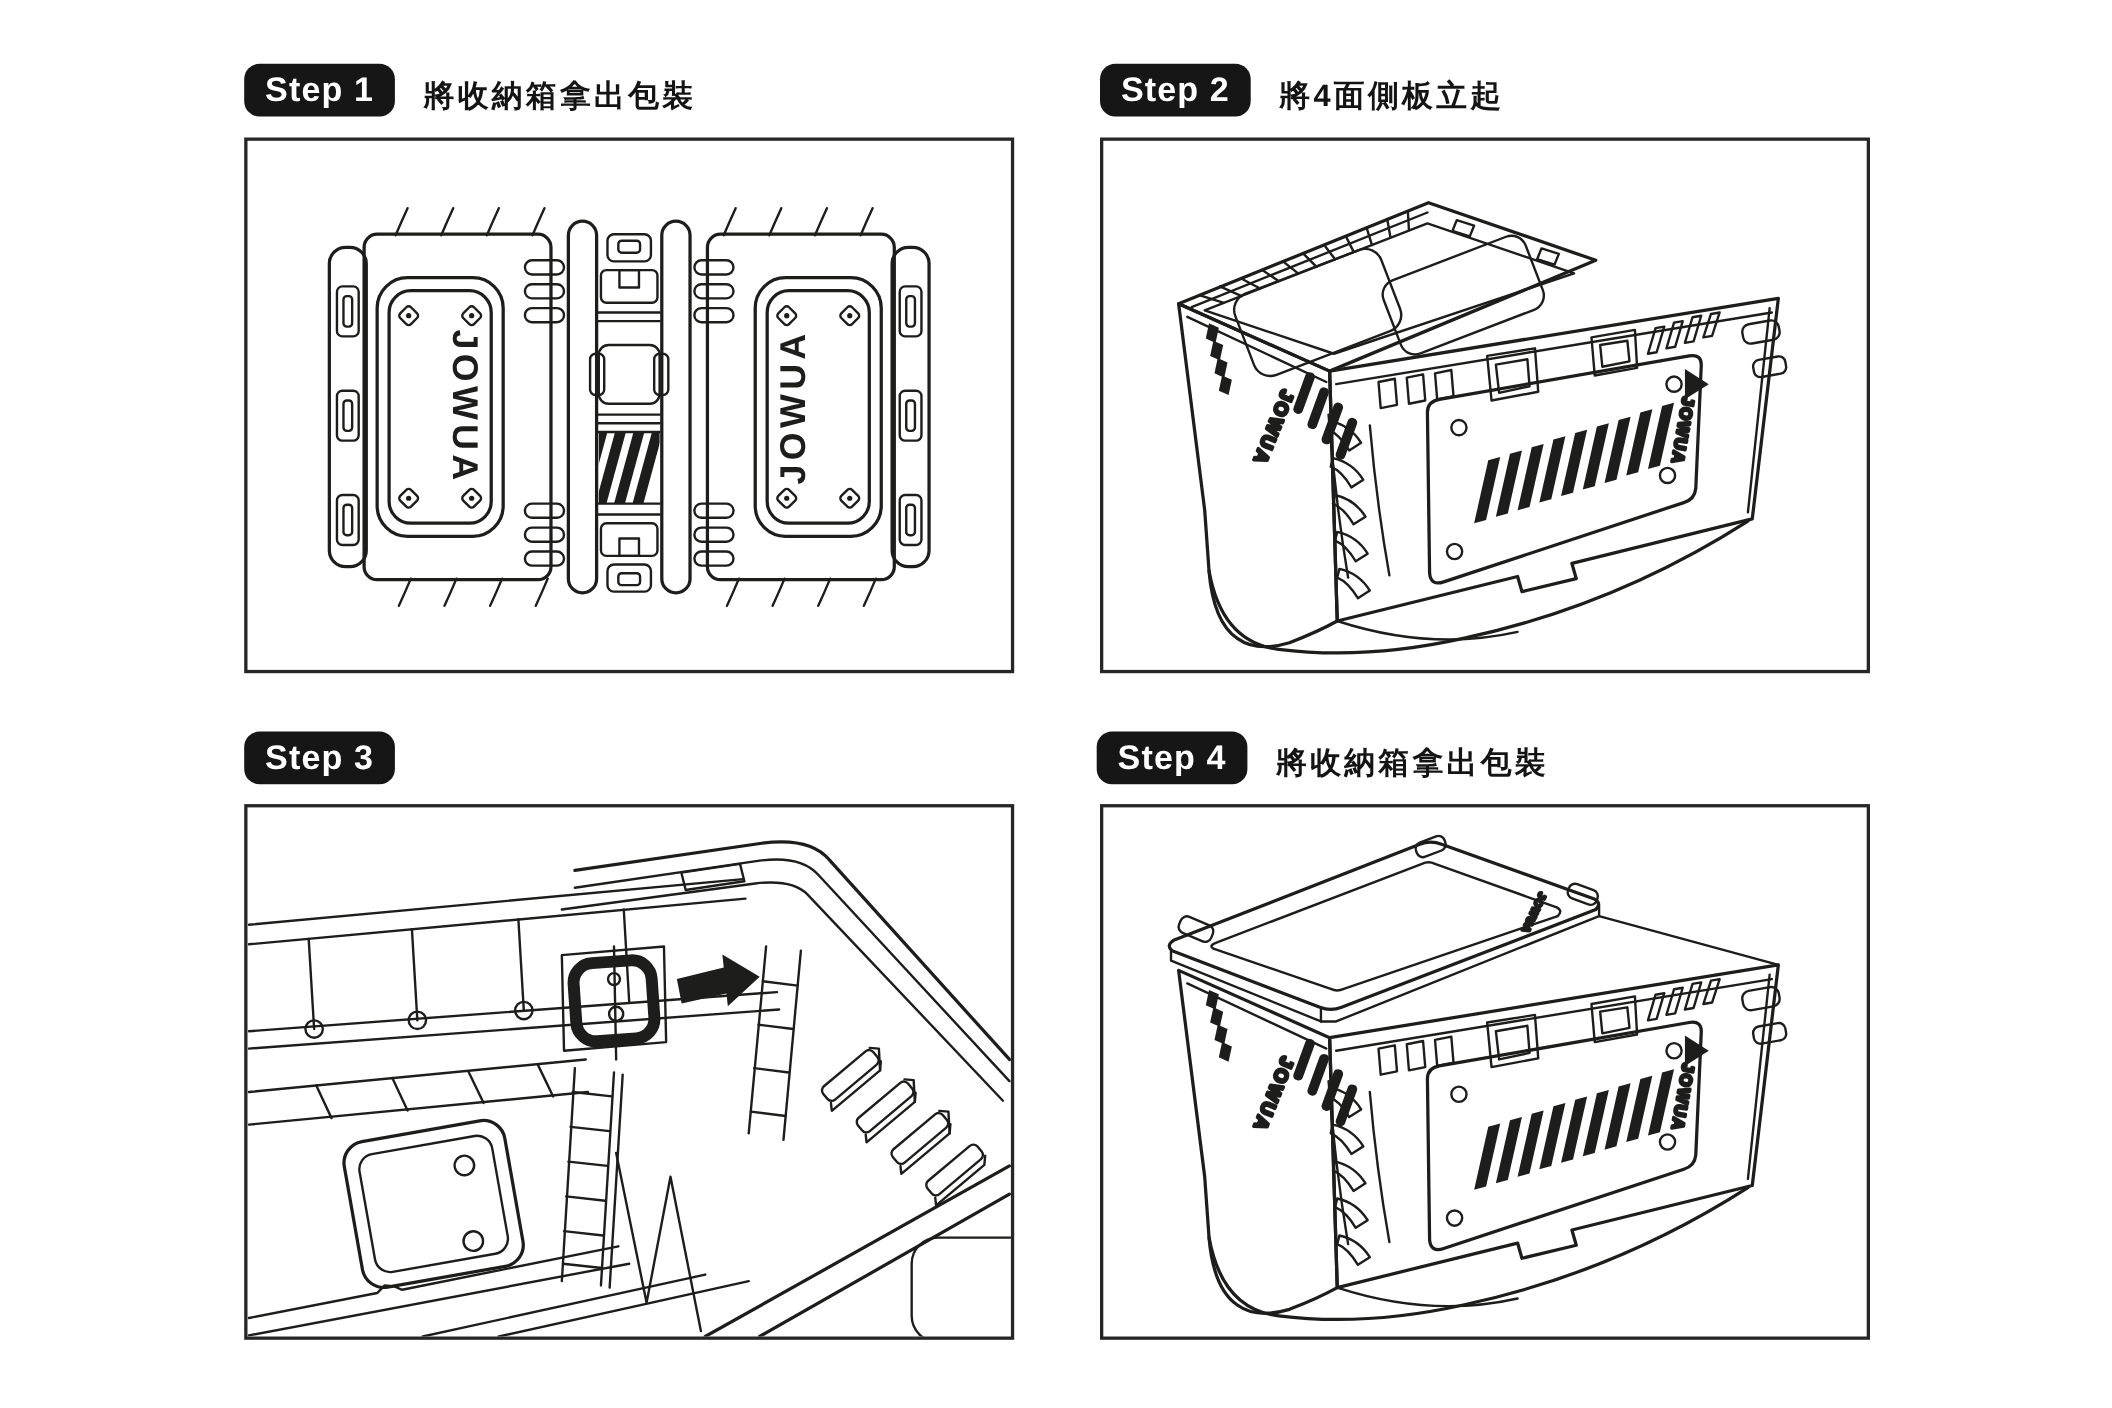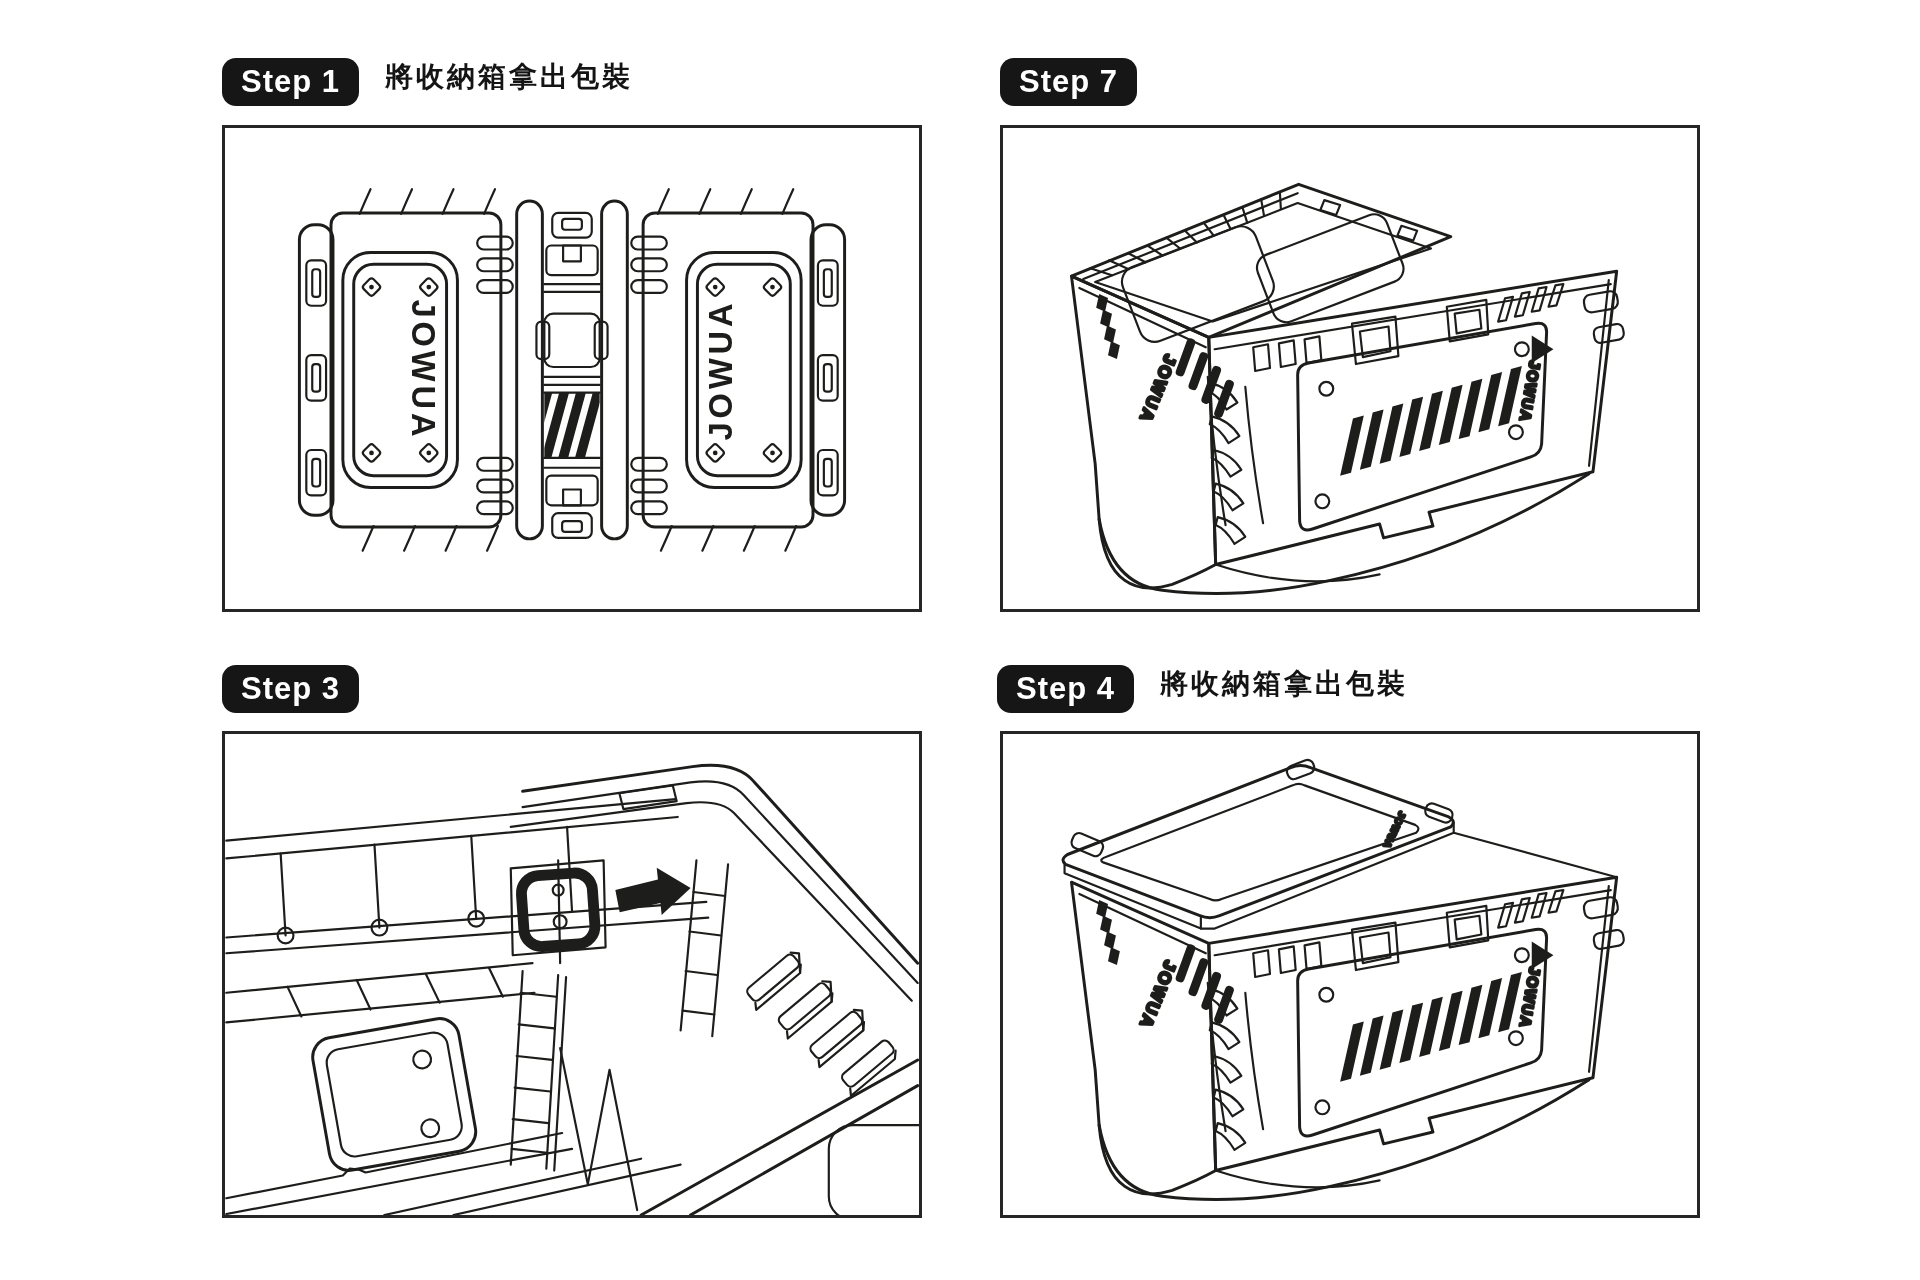--- a/index.html
+++ b/index.html
@@ -1,18 +1,18 @@
 <!DOCTYPE html>
 <html><head>
 <meta charset="utf-8">
 <style>
   html,body{margin:0;padding:0;background:#ffffff;}
   .canvas{position:relative;width:1920px;height:1280px;background:#ffffff;overflow:hidden;
           font-family:"Liberation Sans","DejaVu Sans",sans-serif;}
-  .hdr{position:absolute;display:flex;align-items:flex-start;gap:26px;height:48px;}
+  .hdr{position:absolute;display:flex;align-items:flex-end;gap:26px;height:48px;}
   .badge{background:#161616;color:#ffffff;border-radius:14px;height:48px;min-width:92px;
          padding:0 19px;display:flex;align-items:center;justify-content:center;
          font-size:31px;font-weight:600;letter-spacing:1px;white-space:nowrap;}
   .title{font-size:28px;font-weight:700;color:#141414;letter-spacing:3px;white-space:nowrap;}
   .panel{position:absolute;width:700px;height:487px;border:3px solid #262626;
          box-sizing:border-box;background:#ffffff;}
   .panel svg{position:absolute;left:0;top:0;width:100%;height:100%;}
   .ln{fill:none;stroke:#1d1d1b;stroke-width:3;stroke-linejoin:round;stroke-linecap:round;}
   .ln2{fill:none;stroke:#1d1d1b;stroke-width:2.2;stroke-linejoin:round;stroke-linecap:round;}
   .ink{fill:#1d1d1b;stroke:none;}
@@ -21,21 +21,22 @@
 </head>
 <body>
 
 <div class="canvas">
 
   <div class="hdr" style="left:222px;top:58px;">
     <span class="badge">Step 1</span>
     <span class="title">將收納箱拿出包裝</span>
   </div>
   <div class="hdr" style="left:1000px;top:58px;">
-    <span class="badge">Step 7</span>
+    <span class="badge">Step 2</span>
+    <span class="title">將4面側板立起</span>
   </div>
   <div class="hdr" style="left:222px;top:665px;">
     <span class="badge">Step 3</span>
   </div>
   <div class="hdr" style="left:997px;top:665px;">
     <span class="badge">Step 4</span>
     <span class="title">將收納箱拿出包裝</span>
   </div>
 
   <div class="panel" style="left:222px;top:125px;">

